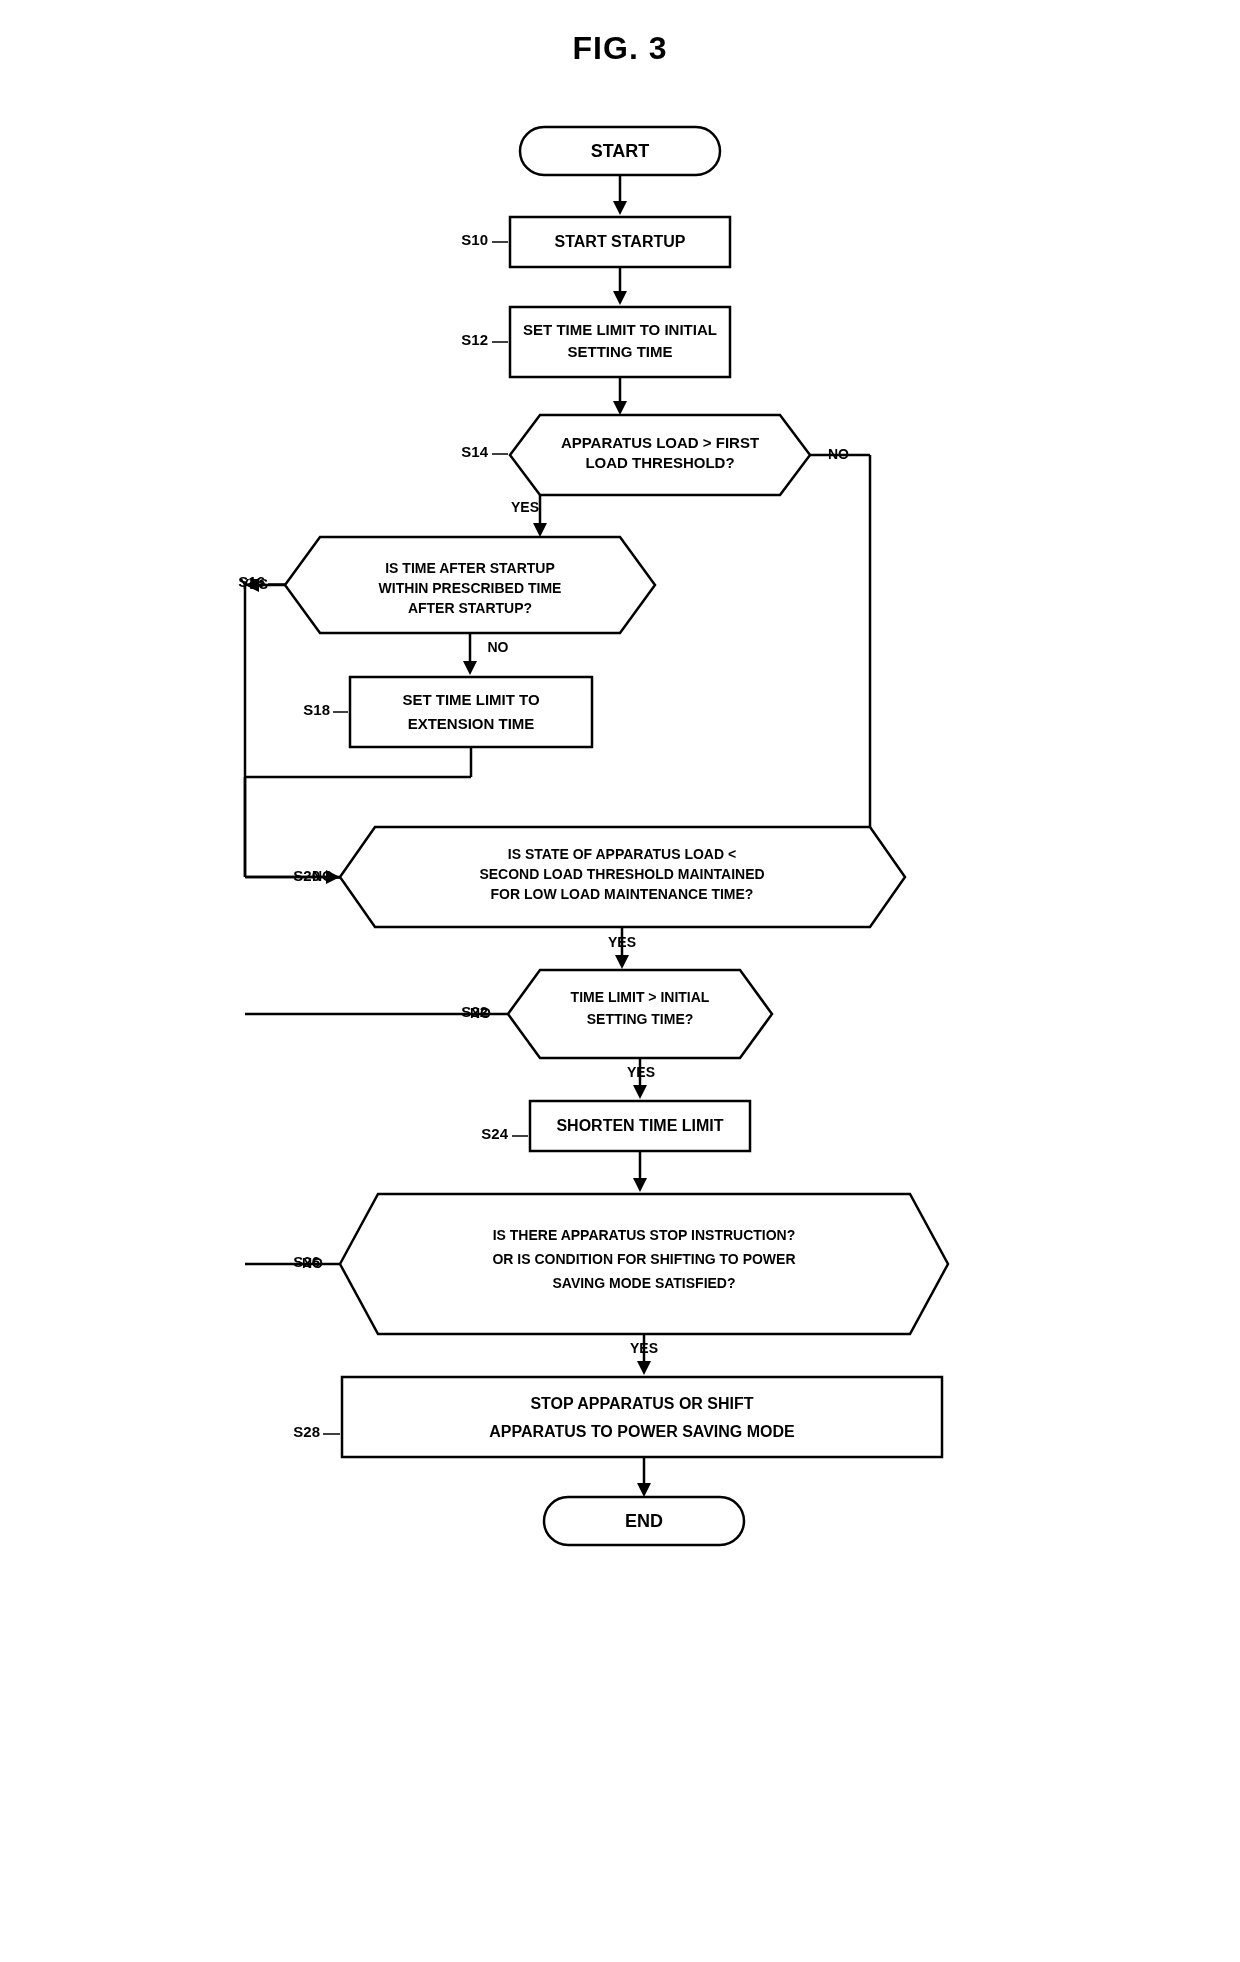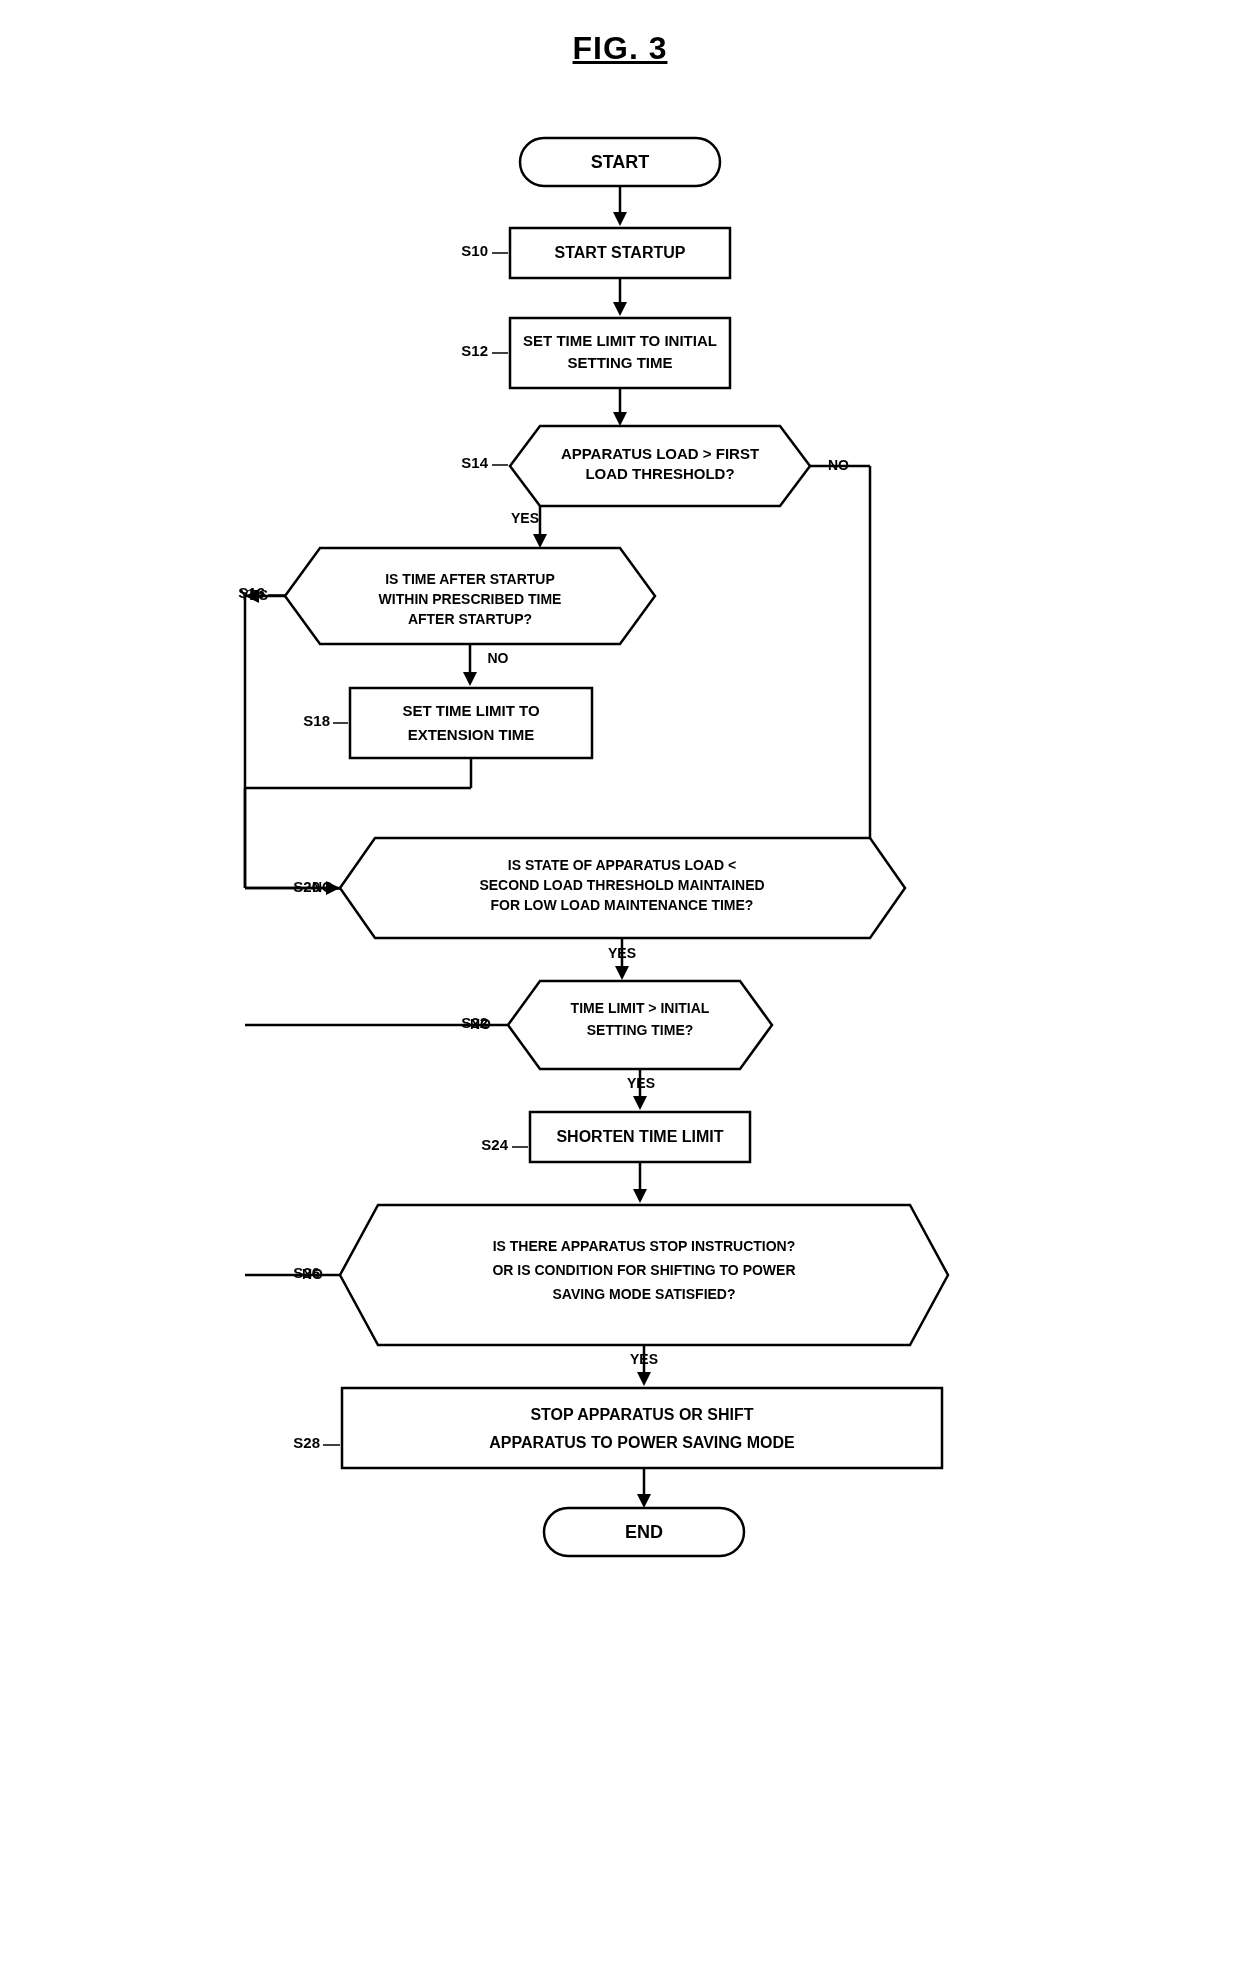--- a/index.html
+++ b/index.html
@@ -10,23 +10,22 @@
       min-height: 1962px;
       display: flex;
       flex-direction: column;
       align-items: center;
       padding: 30px 20px;
     }
 
     .page-title {
       font-size: 32px;
       font-weight: bold;
-      margin-bottom: 41px;
+      margin-bottom: 30px;
       letter-spacing: 1px;
-      text-decoration: underline;
     }
   </style>
 </head>
 <body>
 
 <div class="page-title">FIG. 3</div>
 
 <svg viewBox="0 0 780 1880" width="780" height="1880" xmlns="http://www.w3.org/2000/svg" style="font-family: Arial, sans-serif; overflow: visible;">
 
   <rect x="290" y="30" width="200" height="48" rx="24" ry="24" fill="white" stroke="black" stroke-width="2.5"></rect>

